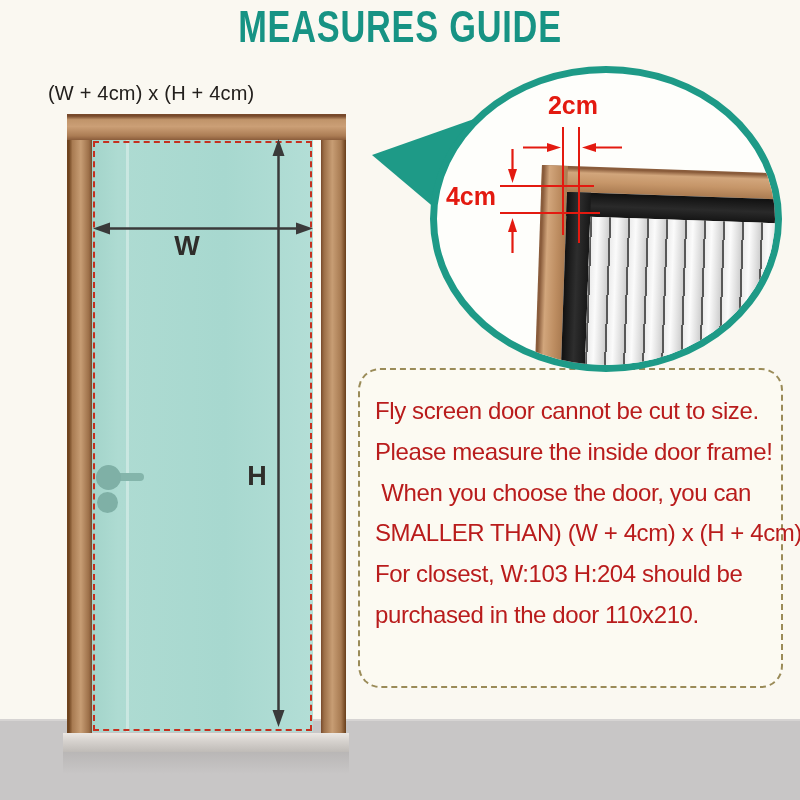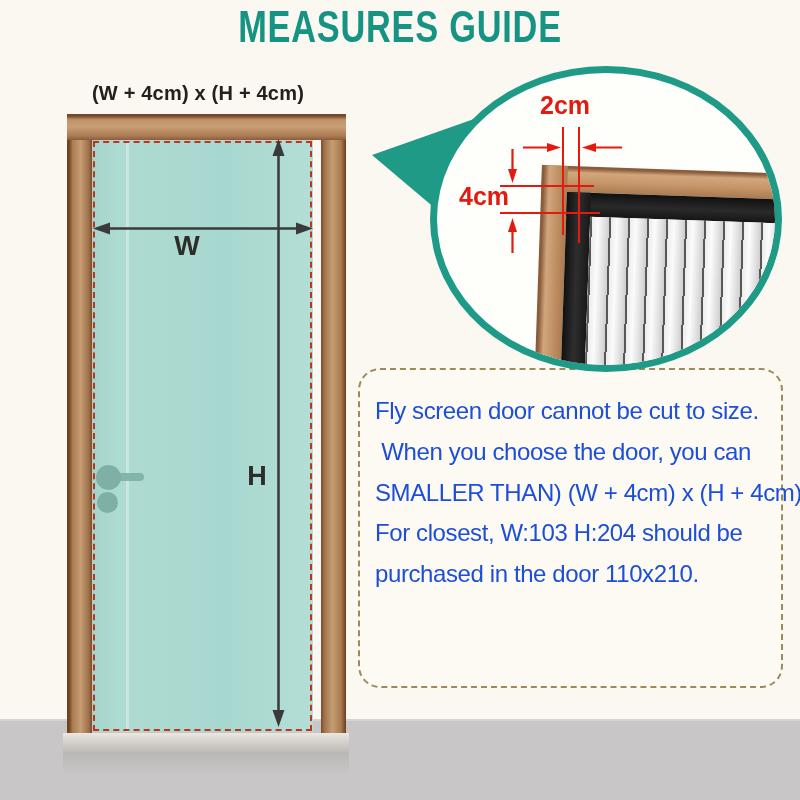--- a/index.html
+++ b/index.html
@@ -9,22 +9,22 @@
     font-family:"Liberation Sans",sans-serif;
   }
   
   #floor{position:absolute;left:0;top:719px;width:800px;height:81px;
     background:#c8c6c6;border-top:2px solid #d6d4d3;}
   
   #page-title{position:absolute;left:0;top:2px;width:800px;text-align:center;
     font-size:44px;font-weight:700;letter-spacing:1px;color:#179384;
     transform:scaleX(0.78);transform-origin:50% 50%;white-space:nowrap;}
   
-  #size-formula{position:absolute;left:48px;top:82px;width:300px;text-align:center;
-    font-size:20px;font-weight:700;color:#23201d;letter-spacing:0.2px;}
+  #size-formula{position:absolute;left:48px;top:82px;width:300px;text-align:left;
+    font-size:20px;font-weight:400;color:#23201d;letter-spacing:0.2px;}
   
   .wood{position:absolute;}
   #lintel{left:67px;top:114px;width:279px;height:26px;
     background:linear-gradient(180deg,#77492b 0,#77492b 2px,#c0946a 22%,#cb9f76 48%,#ab7c54 84%,#8a5c3b 100%);}
   #jamb-left{left:67px;top:140px;width:25px;height:610px;
     background:linear-gradient(90deg,#6f441f 0,#6f441f 2px,#a87b52 22%,#c79d74 55%,#9c6f48 88%,#77492b 100%);}
   #jamb-right{left:321px;top:140px;width:25px;height:610px;
     background:linear-gradient(90deg,#77492b 0,#9c6f48 12%,#c79d74 45%,#a87b52 80%,#6f441f 98%,#6f441f 100%);}
   #door-panel{left:92px;top:140px;width:221px;height:592px;
     background:linear-gradient(90deg,#a3d4ca 0,#aedbd2 12%,#a7d8cf 60%,#b3ded6 100%);}
@@ -47,21 +47,21 @@
     font-size:27px;font-weight:700;color:#2f2d2a;}
   #height-label{position:absolute;left:230px;top:461px;width:54px;text-align:center;
     font-size:27px;font-weight:700;color:#2f2d2a;}
   
   #overlay{position:absolute;left:0;top:0;width:800px;height:800px;pointer-events:none;}
   
   #note-box{position:absolute;left:358px;top:368px;width:425px;height:320px;
     box-sizing:border-box;border:2px dashed #9a8b58;border-radius:22px;
     background:#fcfaf2;padding:21px 10px 0 15px;}
   .note-line{font-size:24px;line-height:40.8px;letter-spacing:-0.4px;
-    color:#1d4ed8;white-space:pre;}
+    color:#b91c1c;white-space:pre;}
   
   #inset{position:absolute;left:430px;top:66px;width:352px;height:306px;
     box-sizing:border-box;border:7px solid #1e9a87;border-radius:50%;
     background:#fefefb;overflow:hidden;}
   #inset-corner{position:absolute;left:0;top:0;width:100%;height:100%;
     transform:rotate(2deg);transform-origin:105px 92px;}
   .inset-piece{position:absolute;}
   #wood-top{left:105px;top:92px;width:245px;height:26px;
     background:linear-gradient(180deg,#8a5c3b 0,#8a5c3b 2px,#d2a67c 25%,#c69669 60%,#aa7b51 100%);}
   #wood-left{left:105px;top:92px;width:26px;height:215px;
@@ -71,23 +71,23 @@
   #black-left{left:131px;top:118px;width:24px;height:189px;
     background:linear-gradient(90deg,#101010,#2e2e2e 50%,#181818);}
   #screen-mesh{left:155px;top:142px;width:195px;height:168px;
     background:repeating-linear-gradient(90deg,#585858 0,#585858 2px,#ececec 2px,#fbfbfb 8px,#e0e0e0 15px,#cfcfcf 19px);}
   .red-line{position:absolute;background:#e31a10;}
   #vline1{left:125px;top:54px;width:2px;height:108px;}
   #vline2{left:141px;top:54px;width:2px;height:116px;}
   #hline1{left:63px;top:112px;width:94px;height:2px;}
   #hline2{left:63px;top:139px;width:100px;height:2px;}
   #inset-arrows{position:absolute;left:0;top:0;width:338px;height:292px;}
-  #overlap-measure{position:absolute;left:103px;top:18px;width:66px;
+  #overlap-measure{position:absolute;left:103px;top:18px;width:66px;text-align:center;
     font-size:25px;font-weight:700;color:#e31a10;}
-  #frame-measure{position:absolute;left:22px;top:109px;width:64px;text-align:left;
+  #frame-measure{position:absolute;left:2px;top:109px;width:64px;text-align:center;
     font-size:25px;font-weight:700;color:#e31a10;}
 </style>
 </head>
 <body>
 
 <div id="canvas">
 
   <div id="floor"></div>
 
   <div id="page-title">MEASURES GUIDE</div>
@@ -121,20 +121,21 @@
     <g stroke="#3a3a3a" fill="#3a3a3a">
       <line x1="278.5" y1="152" x2="278.5" y2="714" stroke-width="2.5"></line>
       <polygon points="278.5,139 272.5,156 284.5,156" stroke="none"></polygon>
       <polygon points="278.5,727 272.5,710 284.5,710" stroke="none"></polygon>
     </g>
     <polygon points="372,155 474,119 456,226" fill="#1e9a87" stroke="none"></polygon>
   </svg>
 
   <div id="note-box">
     <div class="note-line">Fly screen door cannot be cut to size.</div>
+    <div class="note-line">Please measure the inside door frame!</div>
     <div class="note-line"> When you choose the door, you can</div>
     <div class="note-line">SMALLER THAN) (W + 4cm) x (H + 4cm).</div>
     <div class="note-line">For closest, W:103 H:204 should be</div>
     <div class="note-line">purchased in the door 110x210.</div>
   </div>
 
   <div id="inset">
     <div id="inset-corner">
       <div id="wood-top" class="inset-piece"></div>
       <div id="wood-left" class="inset-piece"></div>

